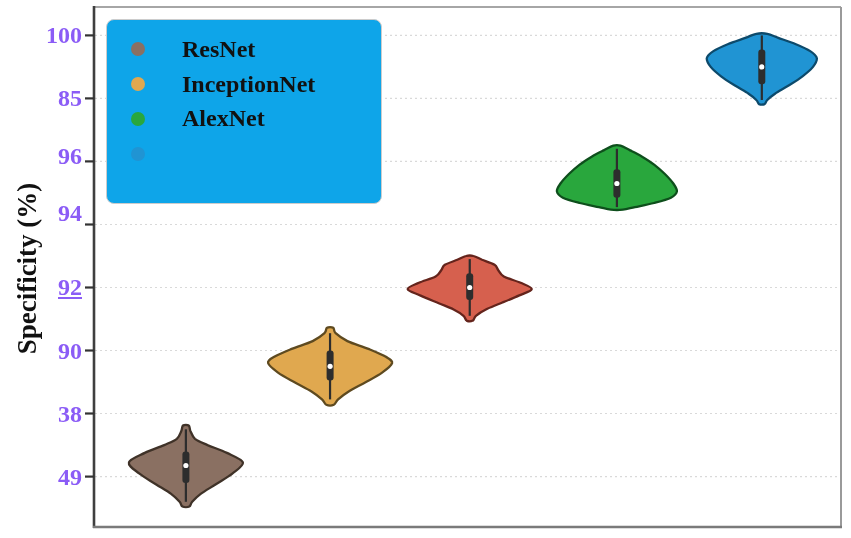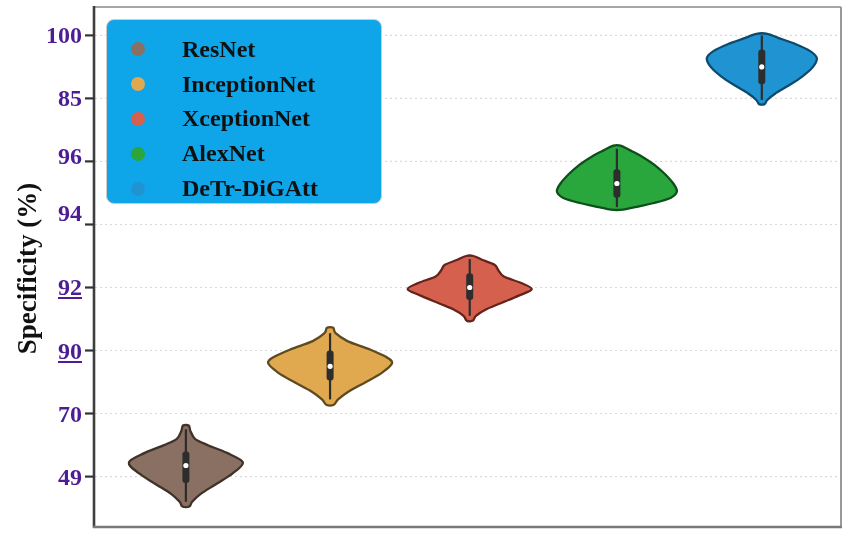--- a/index.html
+++ b/index.html
@@ -10,21 +10,21 @@
     font-family:"Liberation Serif", serif;
     overflow:hidden;
   }
   #plot-svg{position:absolute;left:0;top:0;}
   .ytick{
     position:absolute;
     width:82px;
     text-align:right;
     font-size:24px;
     font-weight:bold;
-    color:#4c1d95;
+    color:#8b5cf6;
     line-height:26px;
   }
   #y-title{
     position:absolute;
     left:-118px;
     top:253px;
     width:290px;
     text-align:center;
     font-size:27px;
     font-weight:bold;
@@ -109,39 +109,34 @@
       <line x1="85" x2="94" y1="350.5" y2="350.5" stroke="#333" stroke-width="2.2"></line>
       <line x1="85" x2="94" y1="413.5" y2="413.5" stroke="#333" stroke-width="2.2"></line>
       <line x1="85" x2="94" y1="476.6" y2="476.6" stroke="#333" stroke-width="2.2"></line>
     </svg>
   <div id="ytick-container">
       <div class="ytick" style="top: 22.3636px; left: 0px;">100</div>
       <div class="ytick" style="top: 85.3939px; left: 0px;">85</div>
       <div class="ytick" style="top: 143px; left: 0px;">96</div>
       <div class="ytick" style="top: 200px; left: 0px;">94</div>
       <div class="ytick" style="top: 274.485px; left: 0px; text-decoration: underline;">92</div>
-      <div class="ytick" style="top: 337.515px; left: 0px; text-decoration: underline;">90</div>
-      <div class="ytick" style="top: 400.545px; left: 0px;">70</div>
+      <div class="ytick" style="top: 337.515px; left: 0px;">90</div>
+      <div class="ytick" style="top: 400.545px; left: 0px;">38</div>
       <div class="ytick" style="top: 463.576px; left: 0px;">49</div>
     </div>
   <div id="legend">
       <div class="legend-item">
         <span class="legend-marker" style="background: rgb(138, 112, 98);"></span>
         <span class="legend-label">ResNet</span>
       </div>
       <div class="legend-item">
         <span class="legend-marker" style="background: rgb(224, 168, 79);"></span>
         <span class="legend-label">InceptionNet</span>
       </div>
       <div class="legend-item">
-        <span class="legend-marker" style="background: rgb(214, 96, 78);"></span>
-        <span class="legend-label">XceptionNet</span>
-      </div>
-      <div class="legend-item">
         <span class="legend-marker" style="background: rgb(41, 167, 61);"></span>
         <span class="legend-label">AlexNet</span>
       </div>
       <div class="legend-item">
         <span class="legend-marker" style="background: rgb(32, 148, 211);"></span>
-        <span class="legend-label">DeTr-DiGAtt</span>
       </div>
     </div>
 </div>
 
 </body></html>

